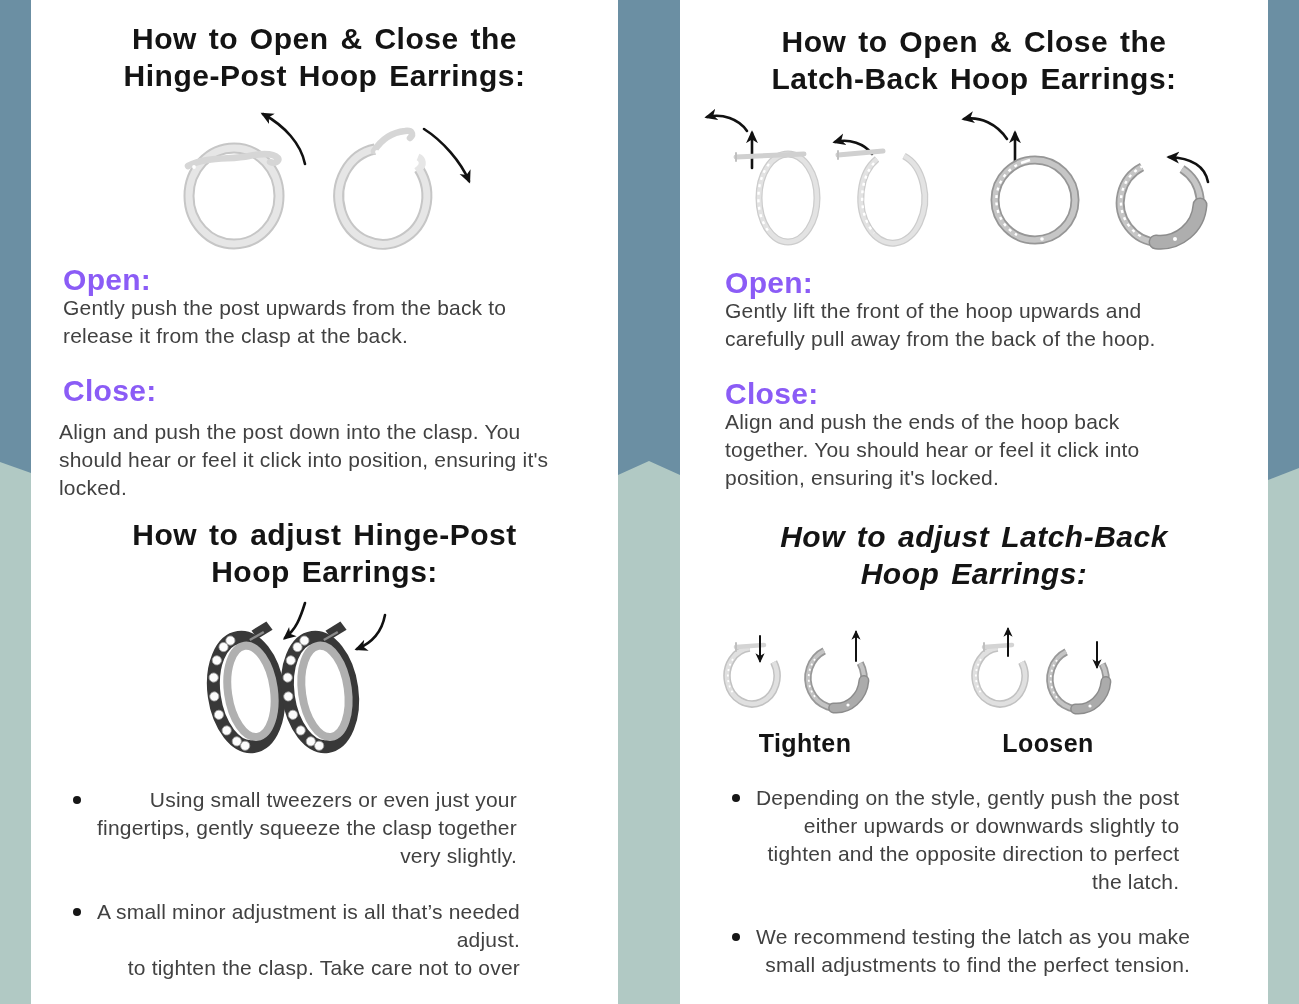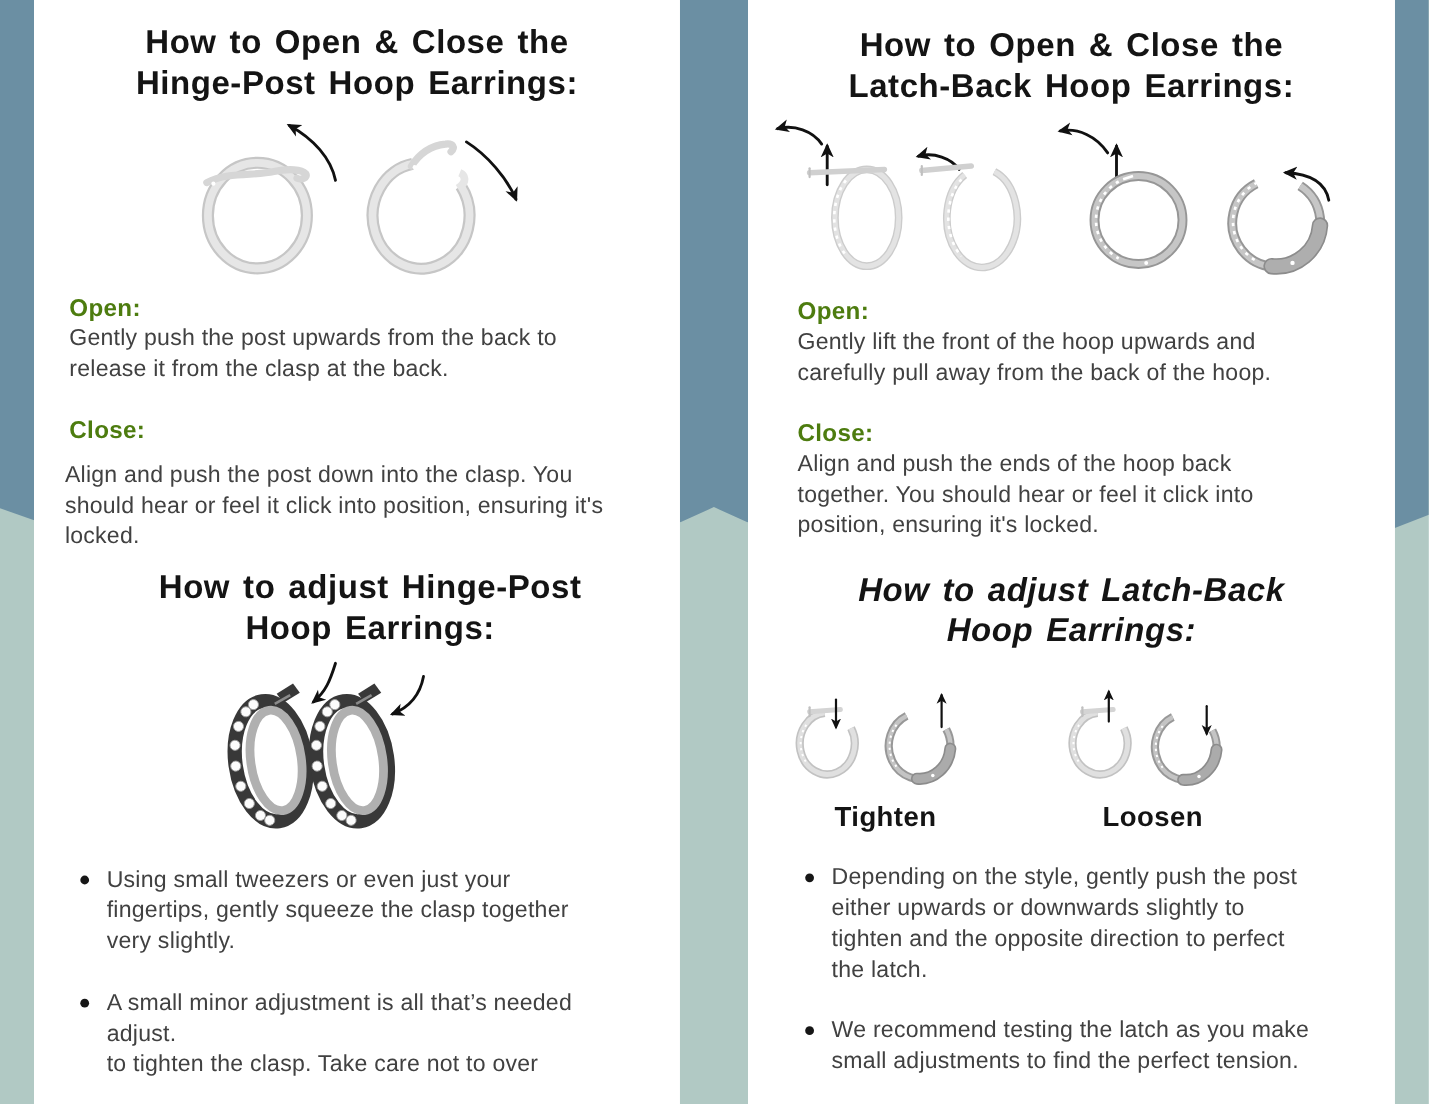--- a/index.html
+++ b/index.html
@@ -20,23 +20,23 @@
   
   .panel{position:absolute;top:0;bottom:0;background:var(--panel_bg,#FFFFFF);}
   #panel-left{left:31px;width:587px;}
   #panel-right{left:680px;width:588px;}
   .abs{position:absolute;}
   
   .title{
     width:100%;text-align:center;font-size:30px;line-height:37px;font-weight:700;
     color:var(--title_color,#141414);letter-spacing:.5px;word-spacing:3px;
   }
-  .sec-label{font-size:22px;line-height:28px;font-weight:700;color:#4d7c0f;letter-spacing:.3px;}
+  .sec-label{font-size:30px;line-height:28px;font-weight:700;color:#8b5cf6;letter-spacing:.3px;}
   .para{font-size:21px;line-height:28px;color:var(--body_color,#414141);letter-spacing:.2px;white-space:nowrap;}
-  .bullet{display:flex;}
+  .bullet{display:flex;text-align:right;}
   .bullet .dot{
     width:8px;height:8px;border-radius:50%;background:#161616;flex:0 0 8px;margin-top:10px;
   }
   .bullet .b-lines{font-size:21px;line-height:28px;color:var(--body_color,#414141);letter-spacing:.2px;white-space:nowrap;}
   .adj-label{font-size:25px;font-weight:700;color:var(--title_color,#141414);letter-spacing:.4px;transform:translateX(-50%);}
   
   svg{display:block;overflow:visible;}
   .arrow{fill:none;stroke:var(--arrow_color,#111111);stroke-width:2.6px;stroke-linecap:round;}
   .arrow.thin{stroke-width:2px;}
   .ring-edge{fill:none;stroke:var(--hoop_light_edge,#C6C6C6);stroke-width:11px;}
@@ -150,21 +150,21 @@
       <div>release it from the clasp at the back.</div>
     </div>
 
   <div class="abs sec-label" style="left:32px;top:377px;">Close:</div>
   <div class="abs para" style="left:28px;top:405px;margin-top:13px;">
       <div>Align and push the post down into the clasp. You</div>
       <div>should hear or feel it click into position, ensuring it's</div>
       <div>locked.</div>
     </div>
 
-  <div class="abs title" style="top:516px;left:0;padding-left:12px;">
+  <div class="abs title" style="top:516px;left:0;">
       <div>How to adjust Hinge-Post</div>
       <div>Hoop Earrings:</div>
     </div>
 
   <svg class="abs" style="left:169px;top:593px;" width="220" height="165" viewBox="0 0 220 165">
     <g transform="translate(46,99) rotate(-8)">
       <use href="#hinge-earring"></use>
     </g>
     <g transform="translate(120,99) rotate(-8)">
       <use href="#hinge-earring"></use>

